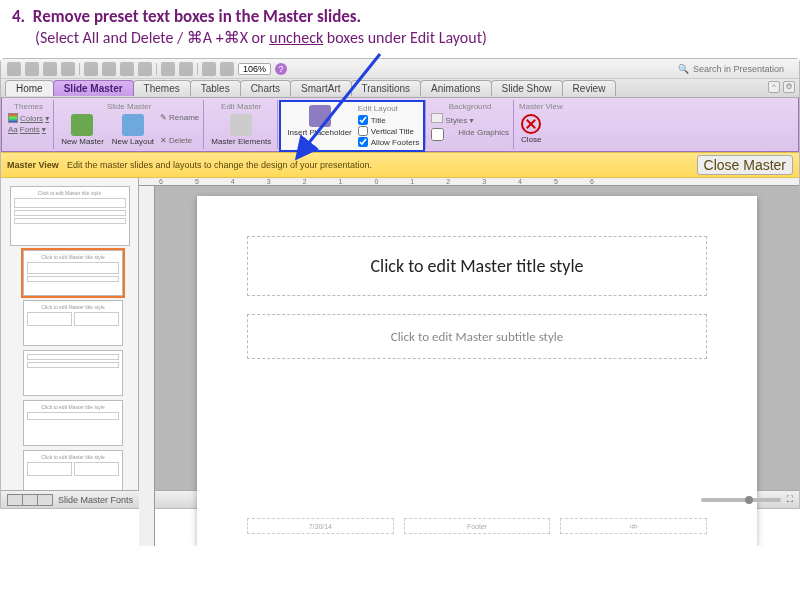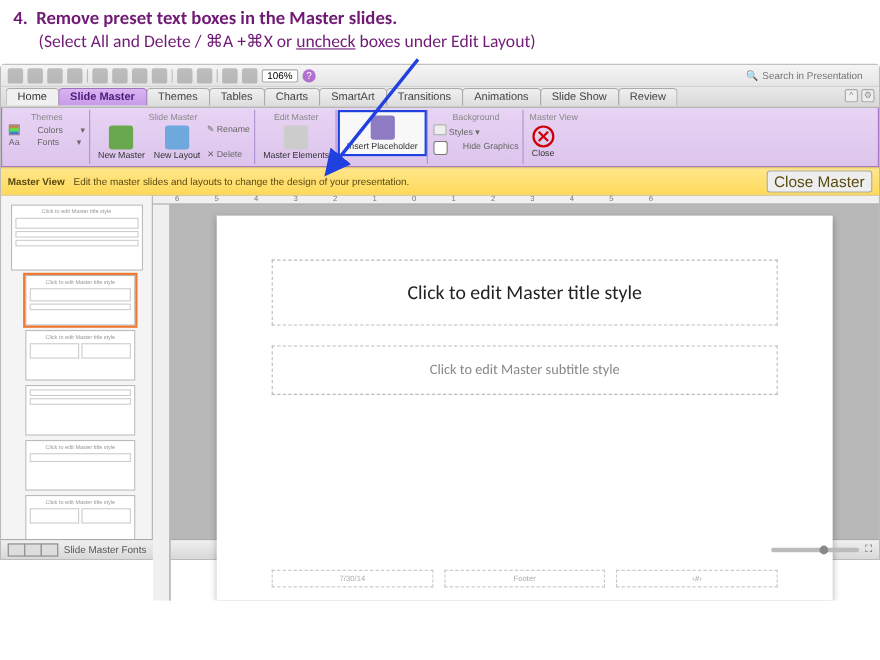--- a/index.html
+++ b/index.html
@@ -32,21 +32,21 @@
   
   
   .ribbon { display:flex; background:linear-gradient(#e8d4f4,#dcc4ec); border:1px solid #a070c0; border-top:none; padding:2px; gap:1px; height:54px;}
   .group { border-right:1px solid #b090d0; padding:2px 4px; display:flex; flex-direction:column; justify-content:flex-start; font-size:8px; color:#666;}
   .group .title { color:#888; text-align:center; font-size:8px; margin-bottom:2px;}
   .group .body { display:flex; gap:4px; align-items:flex-start; flex:1;}
   .rbtn { display:flex;flex-direction:column;align-items:center;gap:1px;cursor:pointer; padding:1px 2px;}
   .rbtn .bigico{width:22px;height:22px;background:#6090c0;border-radius:3px;display:inline-block;}
   .rbtn .lbl{font-size:8px;color:#333;white-space:nowrap;}
   .themes-body{display:flex;flex-direction:column;gap:2px;font-size:8px;}
-  .themes-body .row{display:flex;align-items:center;gap:16px;}
+  .themes-body .row{display:flex;align-items:center;gap:2px;text-decoration:underline;}
   .colorswatch{width:10px;height:10px;display:inline-block;background:linear-gradient(#f44,#4f4,#44f);border:1px solid #888;}
   
   
   .editlayout-group { position:relative;}
   .editlayout-box{ border:2px solid #2040e0; padding:2px 4px; background:#f8f8f8;}
   .checks{font-size:8px;color:#333;}
   .checks label{display:flex;align-items:center;gap:3px;white-space:nowrap;margin:1px 0;}
   .checks input[type=checkbox]{width:10px;height:10px;}
   
   .close-group .closeico{width:20px;height:20px;border:2px solid #c00;border-radius:50%;position:relative;}
@@ -198,20 +198,35 @@
           </div>
       </div>
     </div>
     <div class="group editlayout-group" style="padding:0;">
       <div class="editlayout-box">
         <div class="body" style="align-items:flex-start;">
           <div class="rbtn">
               <span class="bigico" style="background:#8e7cc3"></span>
               <span class="lbl">Insert Placeholder</span>
             </div>
+          <div class="checks">
+            <div class="title" style="text-align:left;color:#888;">Edit Layout</div>
+            <label>
+                <input type="checkbox" checked="" style="">
+                <span>Title</span>
+              </label>
+            <label>
+                <input type="checkbox" style="">
+                <span>Vertical Title</span>
+              </label>
+            <label>
+                <input type="checkbox" checked="" style="">
+                <span>Allow Footers</span>
+              </label>
+          </div>
         </div>
       </div>
     </div>
     <div class="group">
       <div class="title">Background</div>
       <div class="body" style="flex-direction:column;gap:3px;">
         <div><span style="display:inline-block;width:12px;height:10px;background:#eee;border:1px solid #aaa;"></span> <span>Styles</span> ▾</div>
         <label style="font-size:8px;display:flex;gap:14px;">
             <input type="checkbox" style="">
             <span>Hide Graphics</span>

